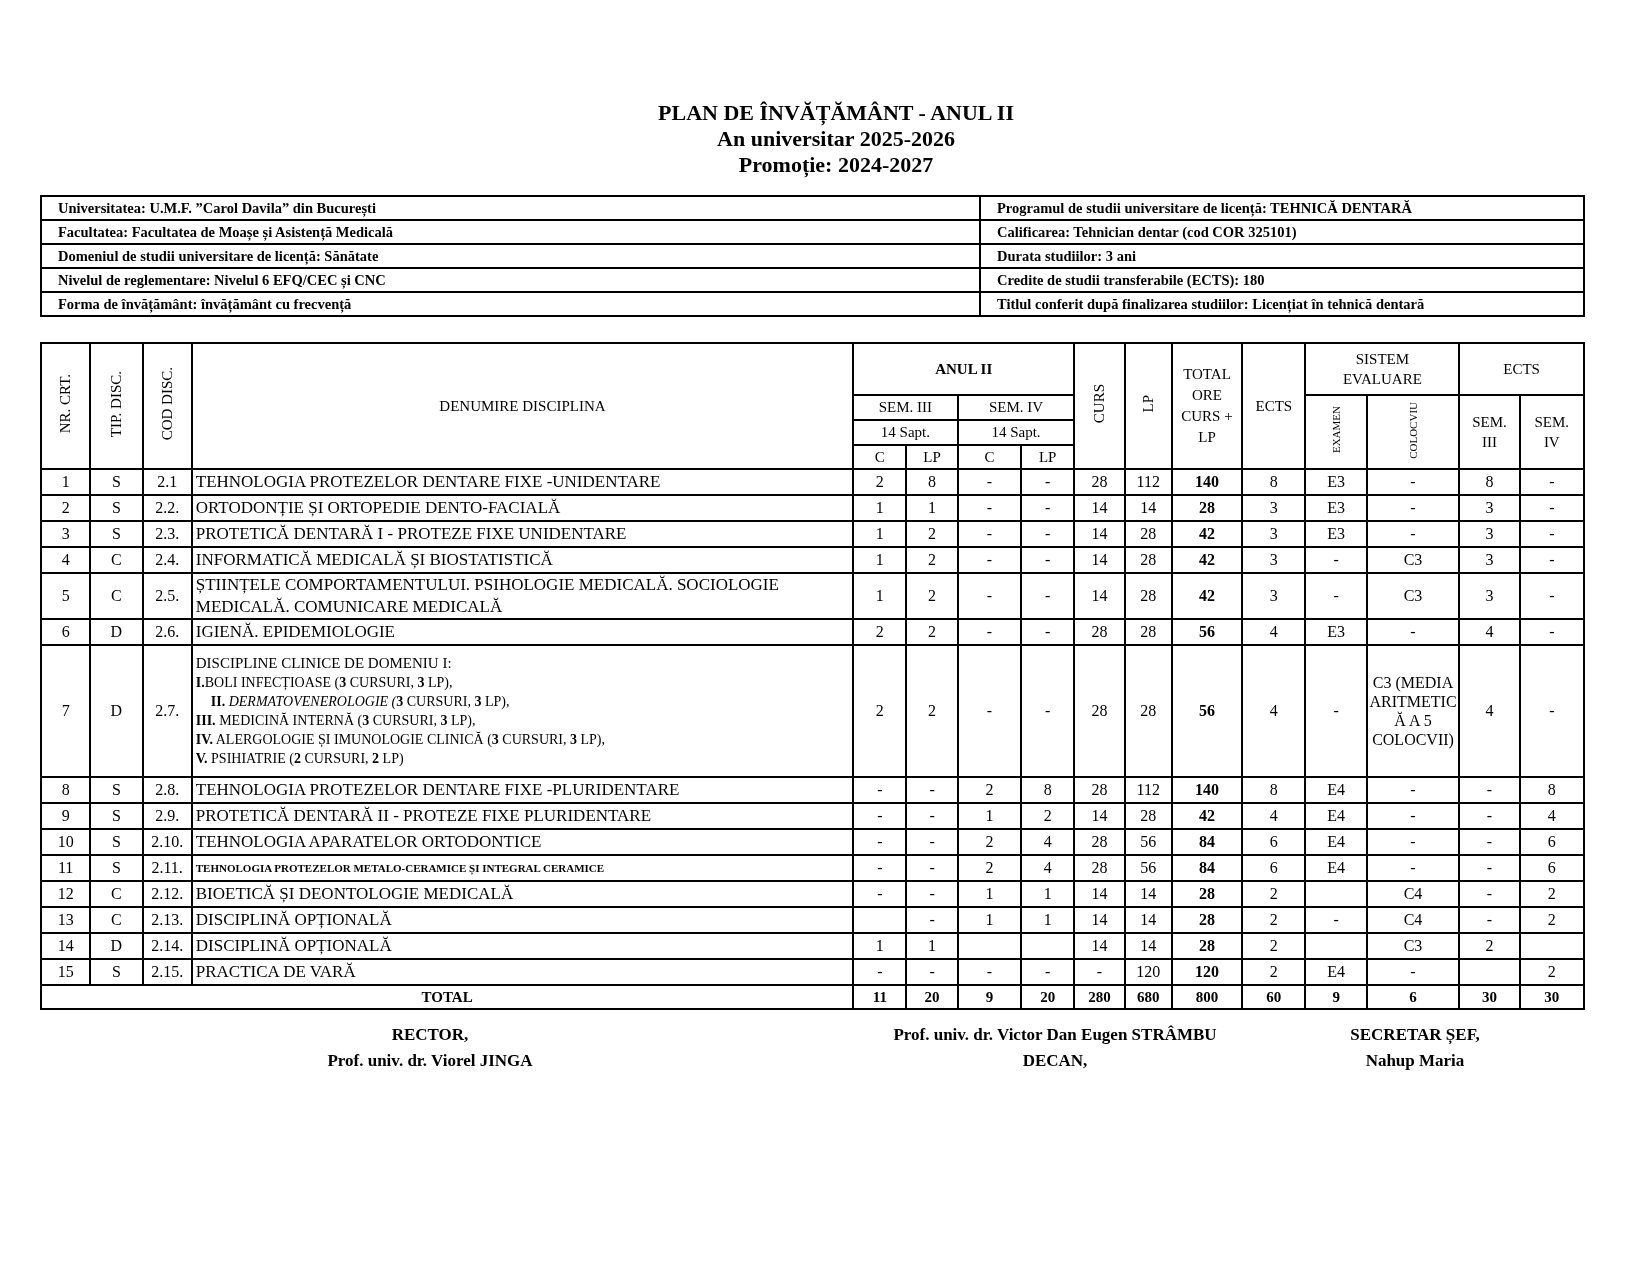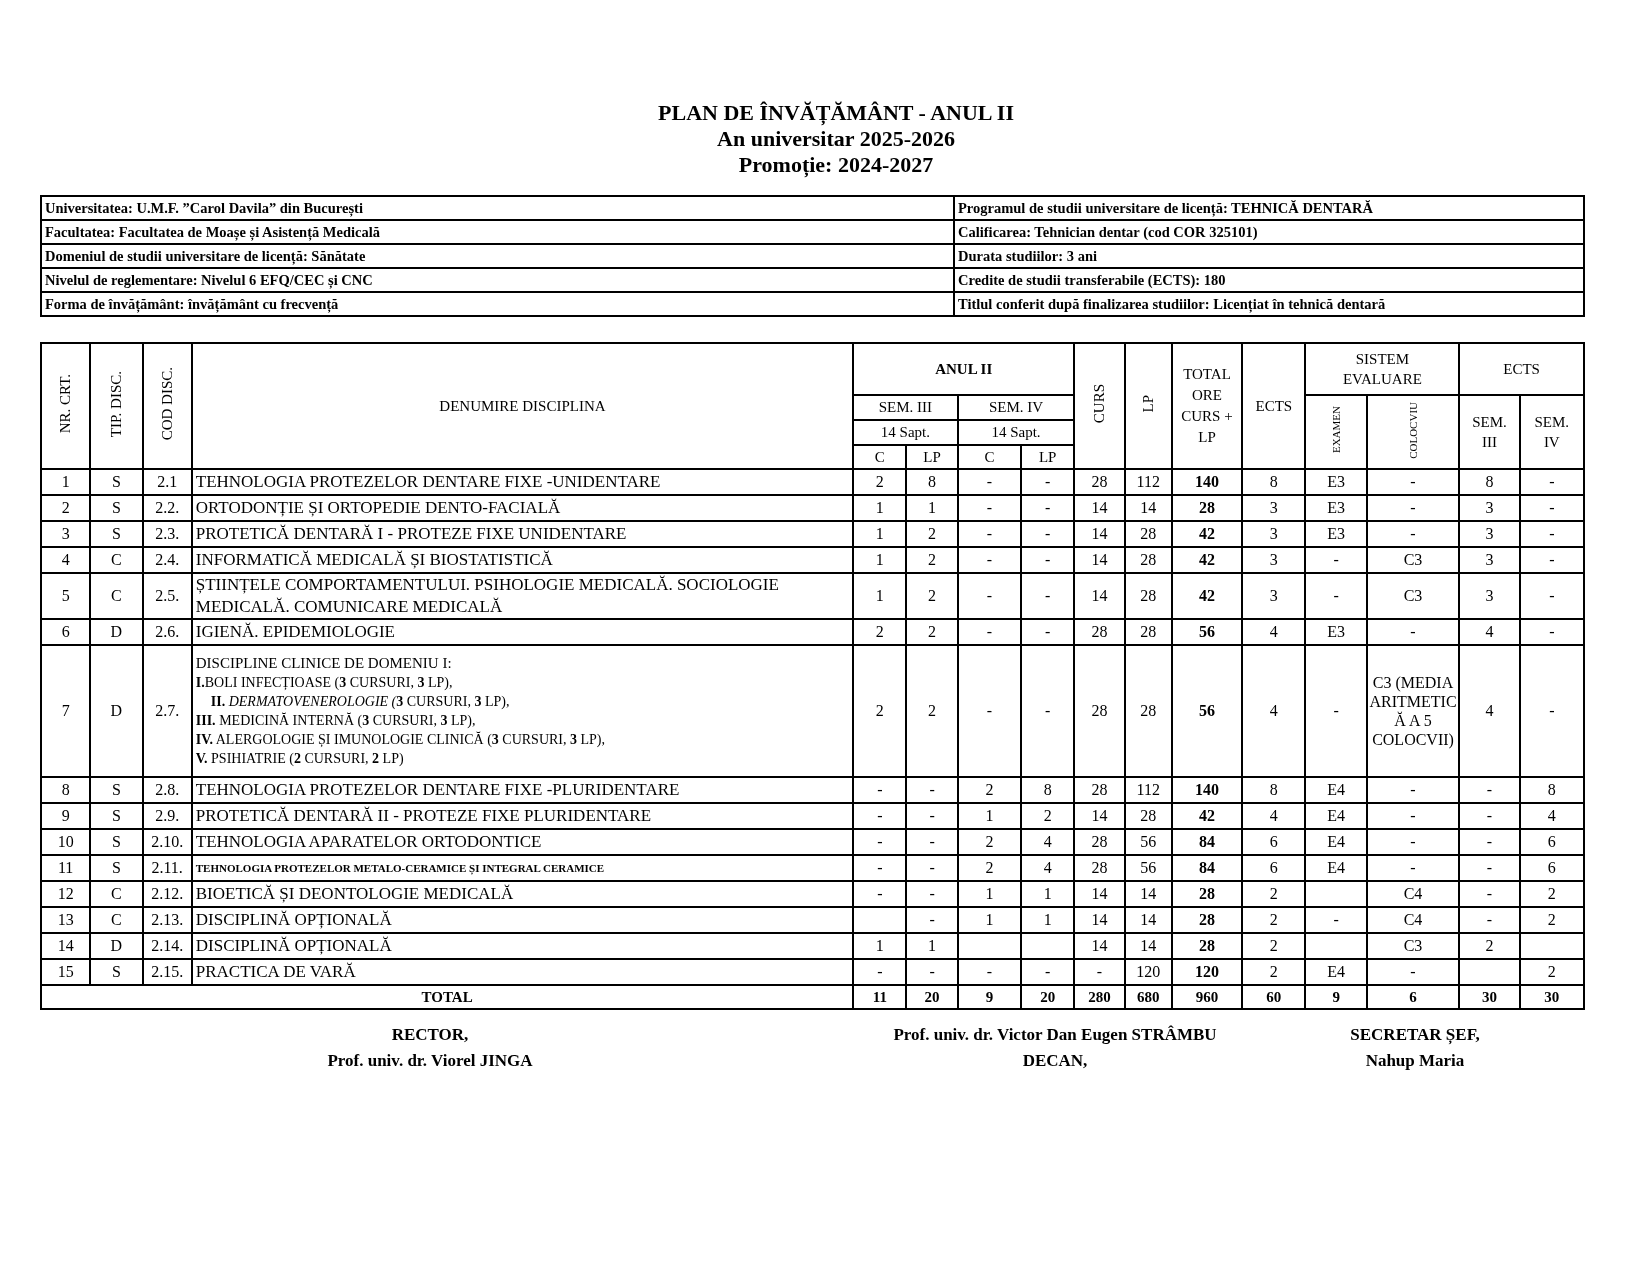--- a/index.html
+++ b/index.html
@@ -4,21 +4,21 @@
 <style>
   html, body { margin: 0; padding: 0; background: #ffffff; }
   body { width: 1650px; height: 1275px; position: relative; font-family: "Liberation Serif", serif; color: #000; overflow: hidden; }
   .titles { position: absolute; top: 100px; left: 0; width: 1610px; text-align: center; font-weight: bold; font-size: 22px; line-height: 26px; margin-left: 31px; }
   .titles div { margin: 0; }
 
   table { border-collapse: collapse; position: absolute; }
   table td, table th { border: 2px solid #000; }
 
   .info { top: 195px; left: 40px; width: 1545px; font-weight: bold; font-size: 14.5px; }
-  .info td { height: 22px; padding: 0 3px; text-align: left; white-space: nowrap; }
+  .info td { height: 22px; padding: 0 16px; text-align: left; white-space: nowrap; }
   .info td.l { width: 905px; }
 
   .main { top: 342px; left: 40px; width: 1545px; font-size: 15px; }
   .main th { font-weight: normal; text-align: center; vertical-align: middle; padding: 0; font-size: 15px; }
   .main td { text-align: center; vertical-align: middle; padding: 0; height: 24px; font-size: 16px; }
   .main td.name { text-align: left; padding-left: 3px; font-size: 17px; line-height: 22px; }
   .main td.name.small { font-size: 11px; font-weight: bold; }
   .main td.name.clin { font-size: 14px; line-height: 19px; padding-top: 8px; padding-bottom: 8px; }
   .main td.bold { font-weight: bold; }
   .main tr.total td { font-weight: bold; font-size: 15px; height: 22px; }
@@ -412,21 +412,21 @@
         <td>2</td>
       </tr>
       <tr class="total">
         <td colspan="4">TOTAL</td>
         <td>11</td>
         <td>20</td>
         <td>9</td>
         <td>20</td>
         <td>280</td>
         <td>680</td>
-        <td>960</td>
+        <td>800</td>
         <td>60</td>
         <td>9</td>
         <td>6</td>
         <td>30</td>
         <td>30</td>
       </tr>
     </tbody>
 </table>
 
 <div class="sig" style="left:280px; width:300px;">

